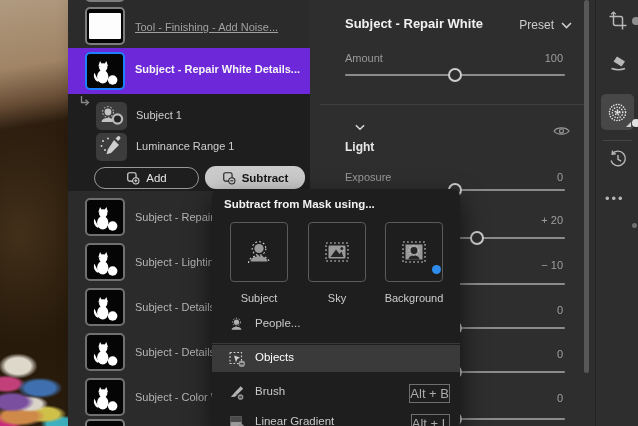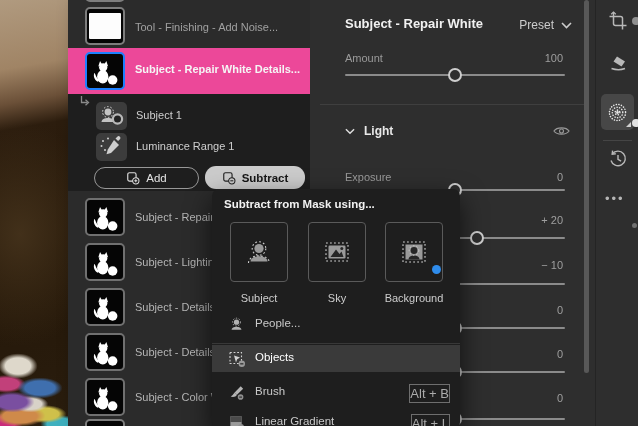--- a/index.html
+++ b/index.html
@@ -24,23 +24,23 @@
   }
 
   
   #masks-panel{left:68px;top:0;width:242px;height:426px;background:#2b2b2b;
     box-shadow:10px 0 18px rgba(0,0,0,.45);}
   .thumb{position:absolute;left:17px;width:40px;height:38px;background:#050505;
     border:2px solid #7d7d7d;border-radius:5px;box-sizing:border-box;overflow:hidden;}
   .thumb svg{position:absolute;left:0;top:0;width:100%;height:100%;}
   .white-inner{position:absolute;left:2px;right:2px;top:4px;bottom:4px;background:#fdfdfd;border-radius:1px;}
   .mask-label{position:absolute;left:67px;font-size:11px;color:#b5b5b5;white-space:nowrap;}
-  .dimlabel{color:#a0a0a0;}
+  .dimlabel{color:#a0a0a0;text-decoration:underline;}
   #group{position:absolute;left:0;top:48px;width:242px;height:143px;background:#1e1e1e;}
-  #selected-row{position:absolute;left:0;top:0;width:242px;height:46px;background:#ec4899;}
+  #selected-row{position:absolute;left:0;top:0;width:242px;height:46px;background:#6d28d9;}
   #selected-row .thumb{top:4px;border-color:#1d80ff;}
   .subtile{position:absolute;left:28px;width:31px;height:28px;background:#3c3c3c;border-radius:5px;}
   .subtile svg{position:absolute;left:0;top:0;width:100%;height:100%;}
   .sublabel{position:absolute;left:68px;font-size:11px;color:#cfcfcf;white-space:nowrap;}
   .pillbtn{position:absolute;display:flex;align-items:center;justify-content:center;gap:6px;
     font-size:11.5px;border-radius:11px;box-sizing:border-box;cursor:pointer;text-align:center;}
   #add-btn{left:26px;top:119px;width:105px;height:22px;border:1px solid #989898;color:#e2e2e2;background:transparent;}
   #subtract-btn{left:137px;top:118px;width:100px;height:23px;background:#cbcbcb;color:#161616;font-weight:600;}
   .listrow{position:absolute;left:0;width:242px;height:45px;}
   .listrow .thumb{top:4px;border-color:#707070;}
@@ -52,21 +52,21 @@
   #preset{position:absolute;right:23px;top:18px;display:flex;align-items:center;gap:7px;
     color:#cccccc;font-size:12px;cursor:pointer;}
   .ctl-label{position:absolute;left:35px;font-size:11px;color:#9a9a9a;}
   .ctl-value{position:absolute;right:32px;font-size:11px;color:#9f9f9f;text-align:right;}
   .track{position:absolute;left:35px;width:220px;height:2px;background:#8b8b8b;border-radius:1px;}
   .knob{position:absolute;width:14px;height:14px;border-radius:50%;
     background:#2e2e2e;border:2px solid #cdcdcd;box-sizing:border-box;}
   .hdivider{position:absolute;left:10px;width:265px;height:1px;background:#3f3f3f;}
   #scrollbar{position:absolute;left:274px;top:0;width:5px;height:373px;background:#585858;border-radius:3px;}
   #light-header{position:absolute;left:35px;top:124px;display:flex;align-items:center;gap:9px;
-    color:#e8e8e8;font-size:12px;font-weight:700;}
+    color:#e8e8e8;font-size:12px;font-weight:700;flex-direction:column;}
   #eye{position:absolute;right:25px;top:125px;}
 
   
   #toolbar{left:595px;top:0;width:43px;height:426px;background:#2e2e2e;border-left:1px solid #242424;box-sizing:border-box;}
   .tool{position:absolute;left:12px;width:20px;height:20px;cursor:pointer;}
   #mask-tool-btn{position:absolute;left:5px;top:94px;width:33px;height:36px;background:#474747;border-radius:5px;cursor:pointer;}
   #mask-tool-btn svg{position:absolute;left:7px;top:9px;}
   .corner-tri{position:absolute;right:3px;bottom:3px;width:0;height:0;
     border-left:5px solid transparent;border-bottom:5px solid #cfcfcf;}
   #tool-divider{position:absolute;left:7px;top:140px;width:29px;height:1px;background:#454545;}

